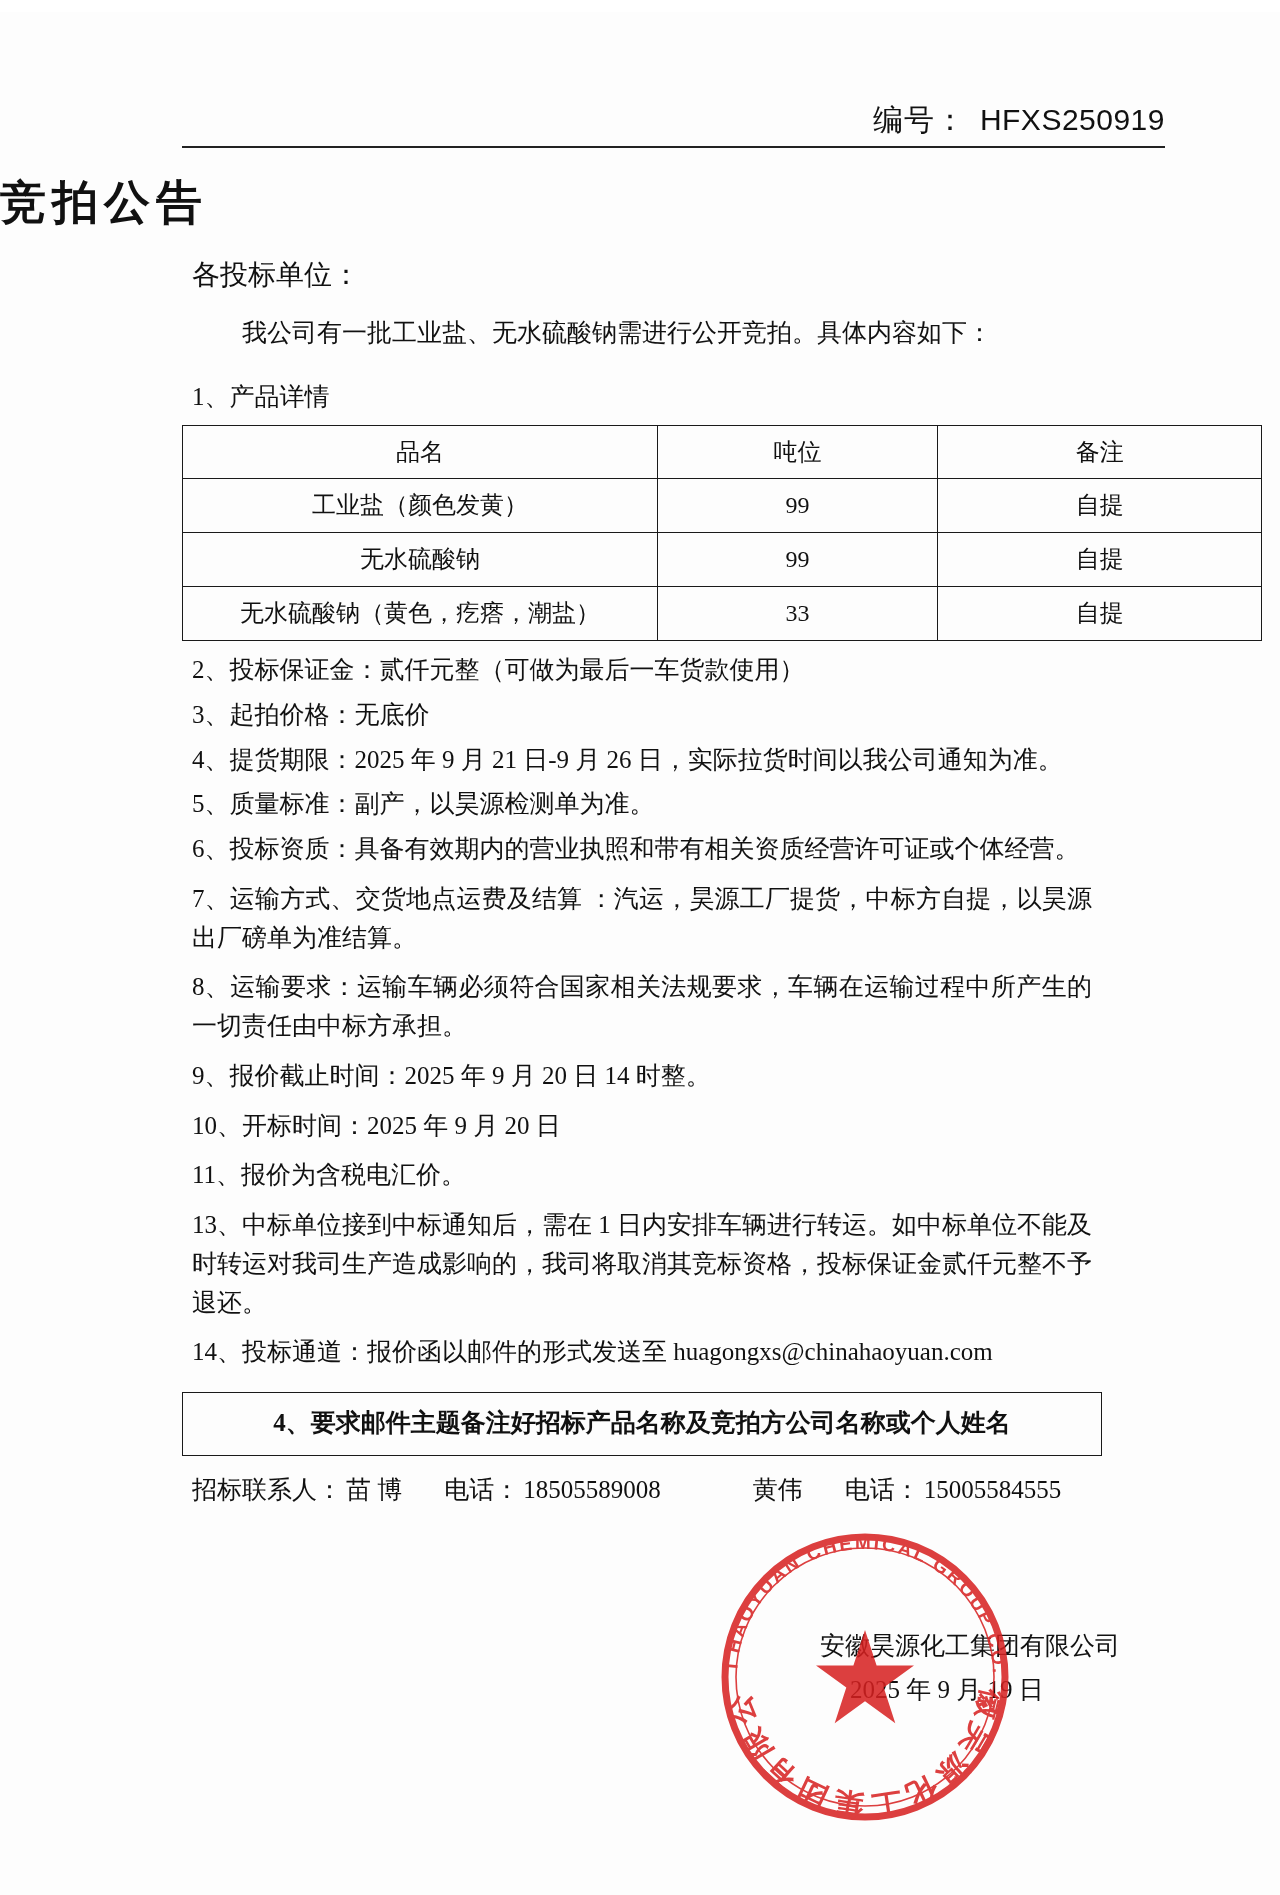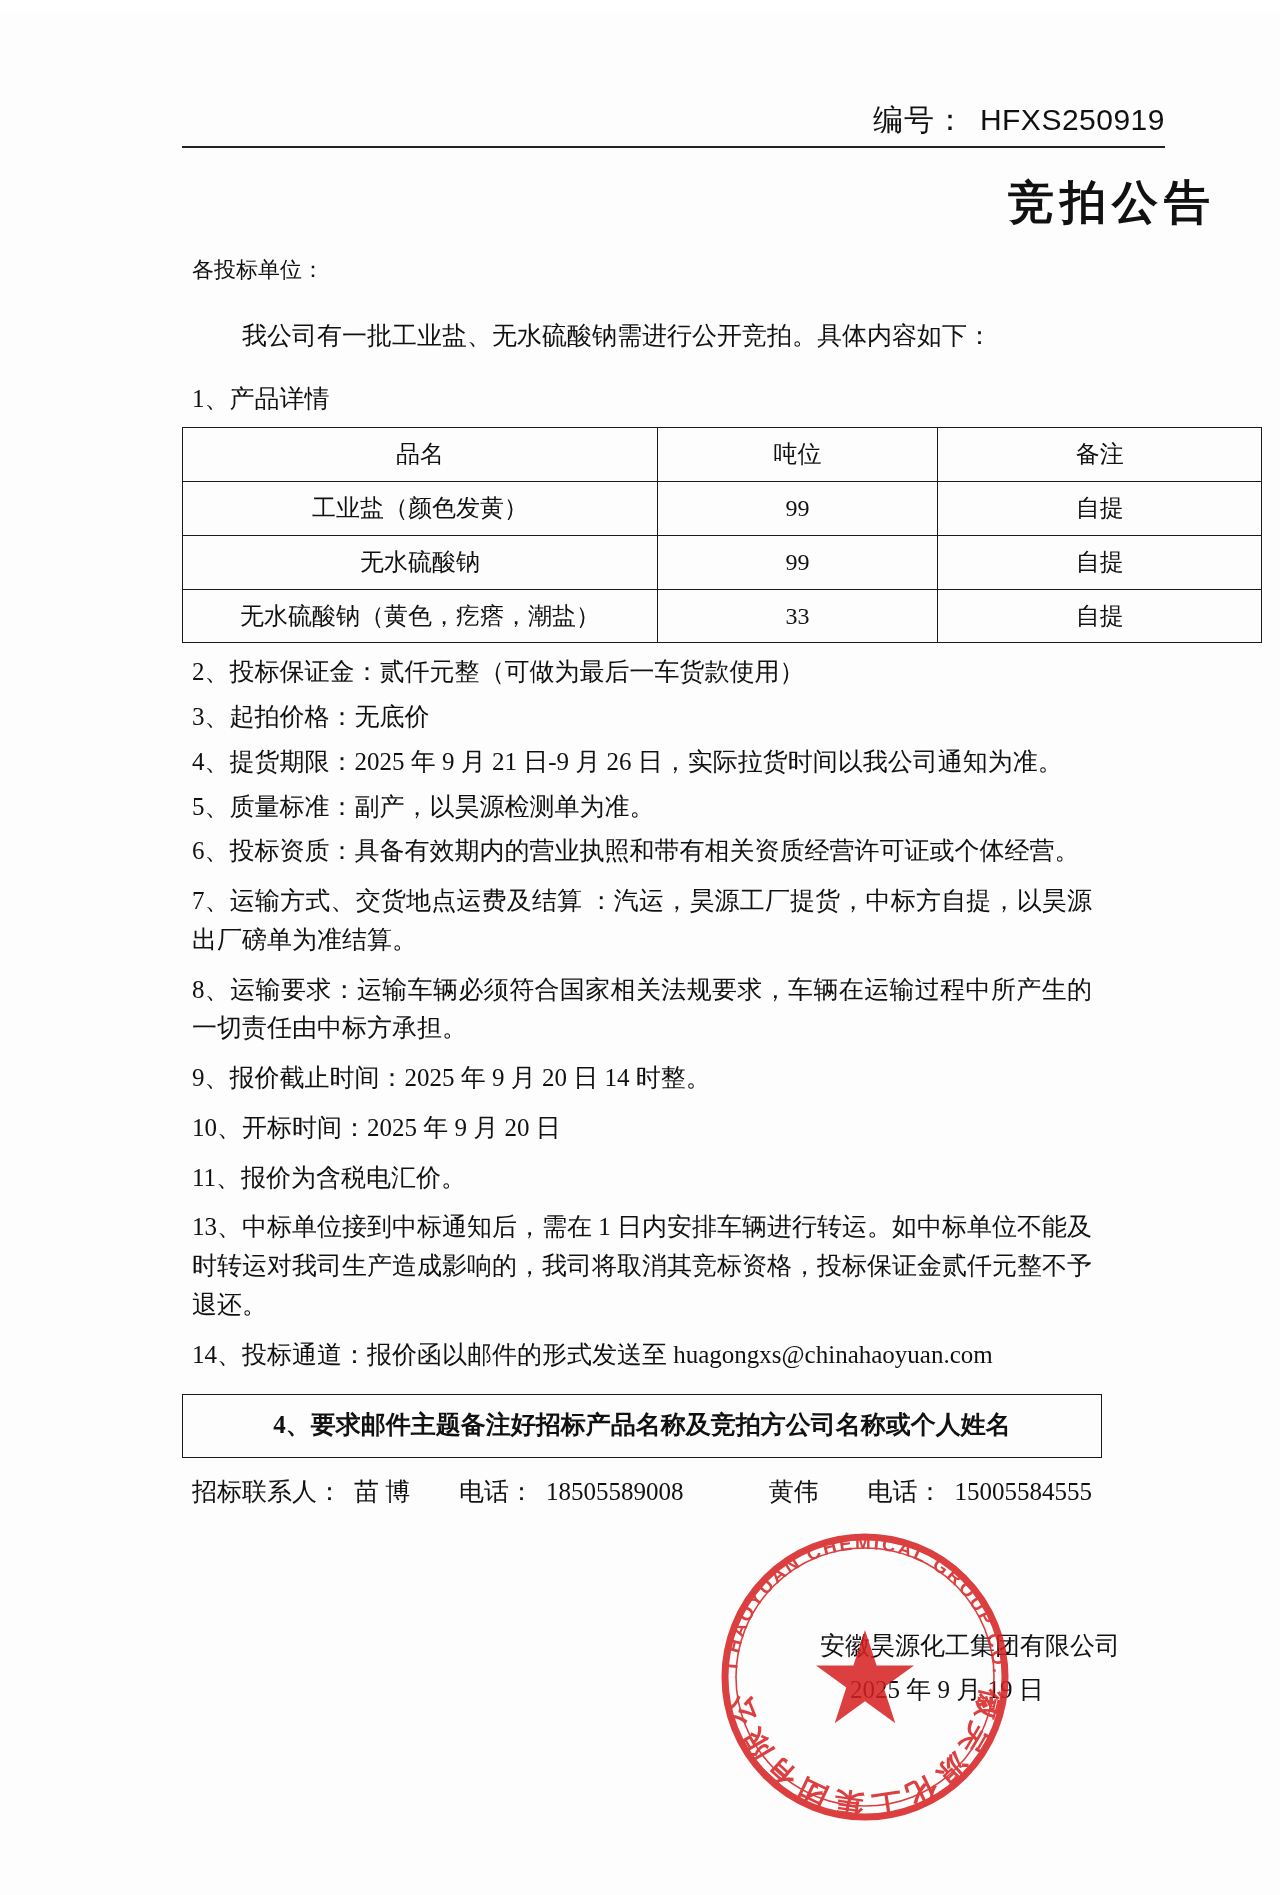--- a/index.html
+++ b/index.html
@@ -43,39 +43,39 @@
     right: 115px;
     top: 134px;
     border-top: 2px solid #222;
   }
 
   .doc-title {
     position: absolute;
     top: 160px;
     left: 0;
     width: 1216px;
-    text-align: right;
+    text-align: left;
     font-size: 46px;
     font-weight: bold;
     letter-spacing: 6px;
     font-family: "Liberation Serif", "DejaVu Serif", serif;
   }
 
   
   .content {
     position: absolute;
     left: 192px;
     top: 240px;
     width: 900px;
     font-size: 24.5px;
     line-height: 1.62;
   }
   .salutation {
-    font-size: 22px;
-    margin-bottom: 28px;
+    font-size: 28px;
+    margin-bottom: 16px;
   }
   .lead {
     text-indent: 2em;
     font-size: 25px;
     margin-bottom: 24px;
   }
   .clause {
     margin: 11px 0;
     font-size: 25px;
     line-height: 1.55;
@@ -116,21 +116,21 @@
     text-align: center;
     font-size: 25px;
     font-weight: bold;
   }
 
   
   .contacts {
     margin-top: 14px;
     font-size: 25px;
     display: flex;
-    gap: 12px;
+    gap: 4px;
   }
   .contacts .c-a { white-space: nowrap; }
   .contacts .c-gap { display: inline-block; width: 84px; }
   .contacts .c-b { white-space: nowrap; }
 
   
   .signature {
     position: absolute;
     left: 820px;
     top: 1612px;

